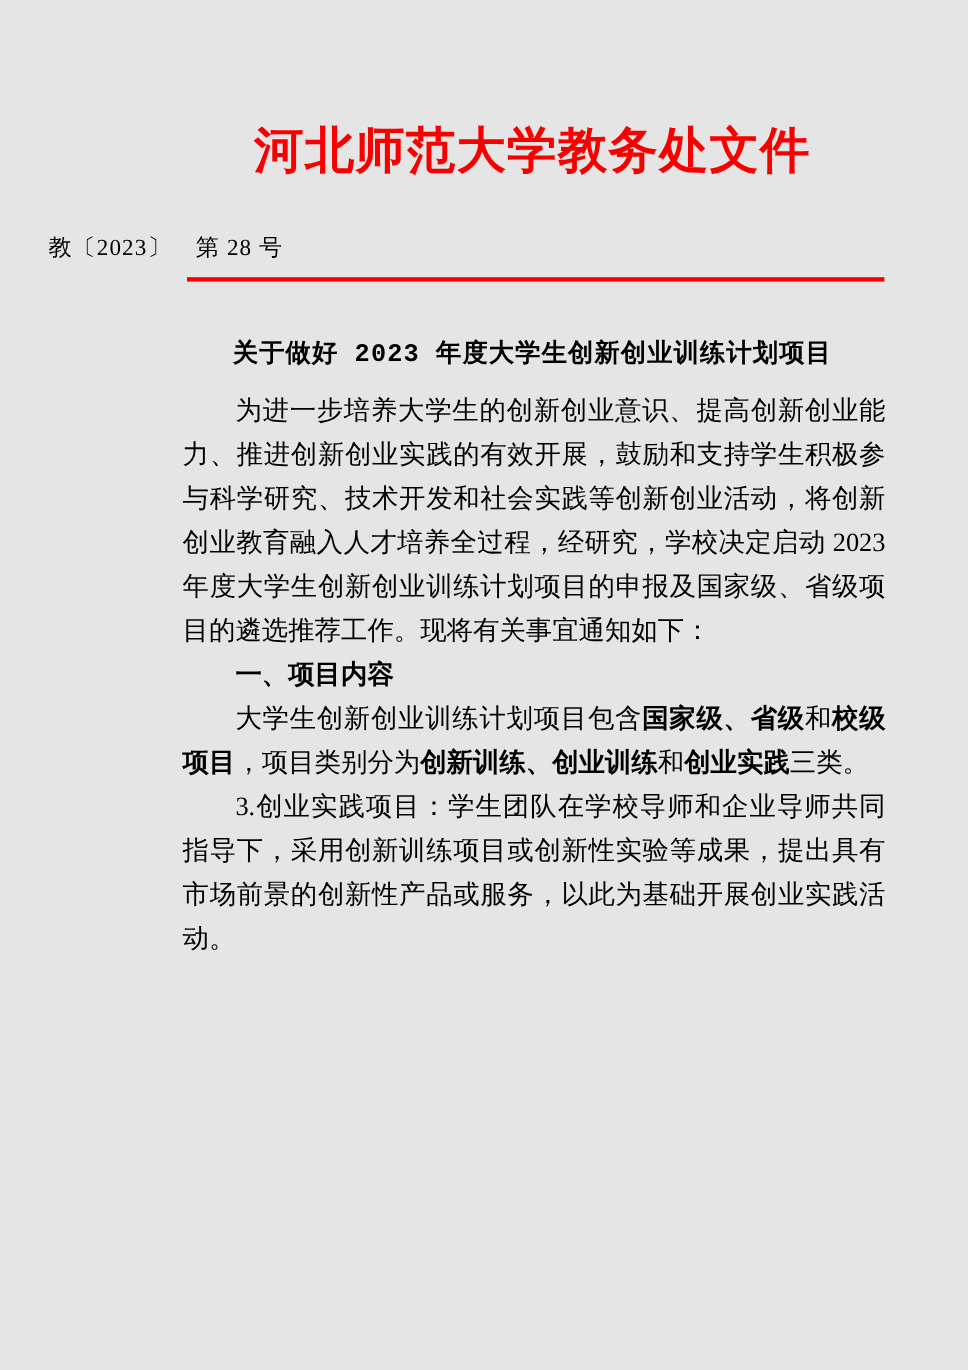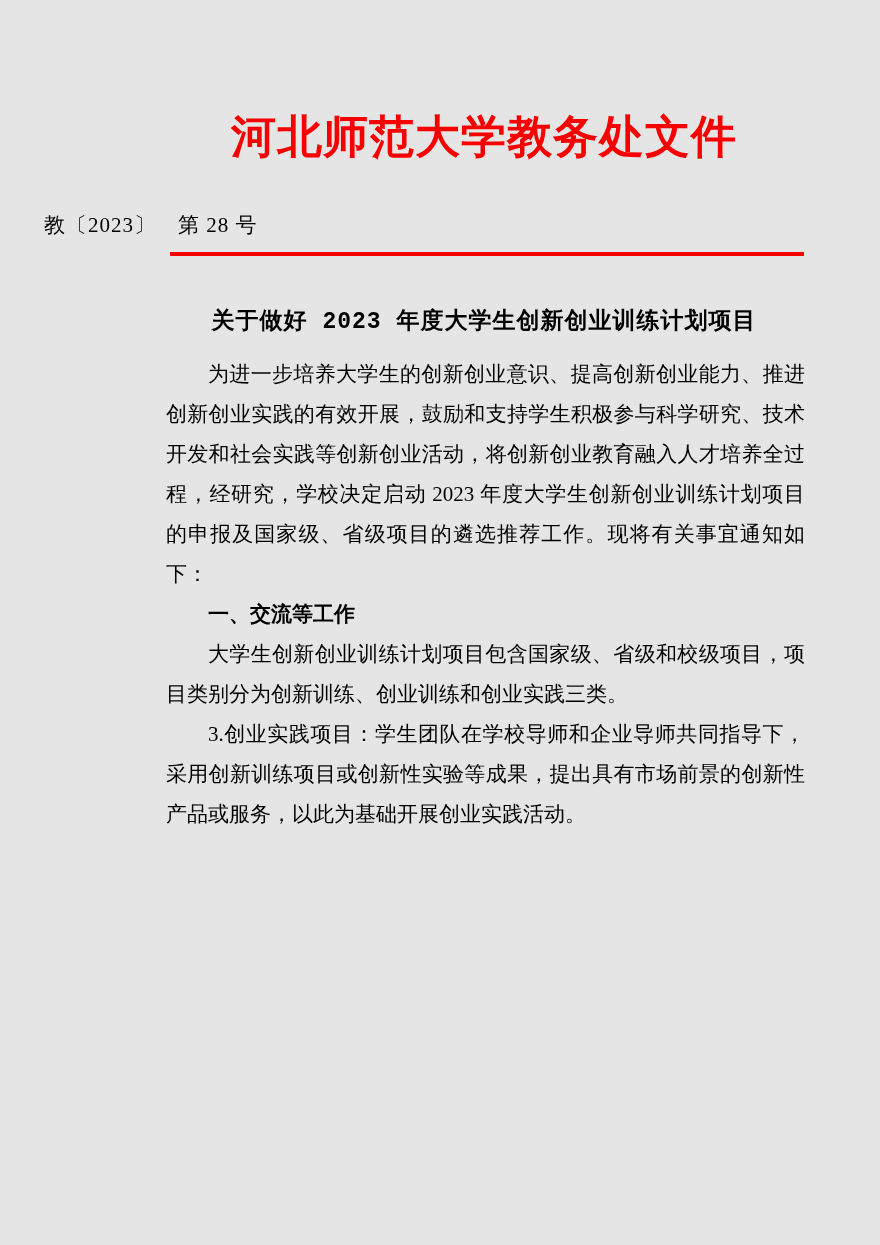--- a/index.html
+++ b/index.html
@@ -44,35 +44,35 @@
     margin-top: 38px;
     text-align: center;
     font-weight: bold;
     font-size: 23px;
     line-height: 56px;
     letter-spacing: 1px;
     font-family: Liberation Mono, monospace;
   }
   .body-text {
     margin: 4px 119px 0 122px;
-    font-size: 21px;
+    font-size: 24px;
     line-height: 40px;
     text-align: justify;
     text-justify: inter-ideograph;
   }
   .body-text p {
     margin: 0;
     padding: 0;
     text-indent: 2em;
   }
   .sec-heading {
     font-weight: bold;
   }
   .b {
-    font-weight: normal;
+    font-weight: bold;
   }
 </style>
 </head>
 <body>
 
 <div class="page">
 
   <div class="org-title">河北师范大学教务处文件</div>
 
   <div class="doc-number">教〔2023〕　第 28 号</div>
@@ -80,21 +80,21 @@
   <div class="red-rule"></div>
 
   <div class="doc-title">
     <div>关于做好 2023 年度大学生创新创业训练计划项目</div>
   </div>
 
   <div class="body-text">
 
     <p>为进一步培养大学生的创新创业意识、提高创新创业能力、推进创新创业实践的有效开展，鼓励和支持学生积极参与科学研究、技术开发和社会实践等创新创业活动，将创新创业教育融入人才培养全过程，经研究，学校决定启动 2023 年度大学生创新创业训练计划项目的申报及国家级、省级项目的遴选推荐工作。现将有关事宜通知如下：</p>
 
-    <p class="sec-heading">一、交流等工作</p>
+    <p class="sec-heading">一、项目内容</p>
 
     <p><span>大学生创新创业训练计划项目包含</span><span class="b">国家级、省级</span><span>和</span><span class="b">校级项目</span><span>，项目类别分为</span><span class="b">创新训练、创业训练</span><span>和</span><span class="b">创业实践</span><span>三类。</span></p>
 
 
 
     <p>3.创业实践项目：学生团队在学校导师和企业导师共同指导下，采用创新训练项目或创新性实验等成果，提出具有市场前景的创新性产品或服务，以此为基础开展创业实践活动。</p>
 
   </div>
 
 </div>

